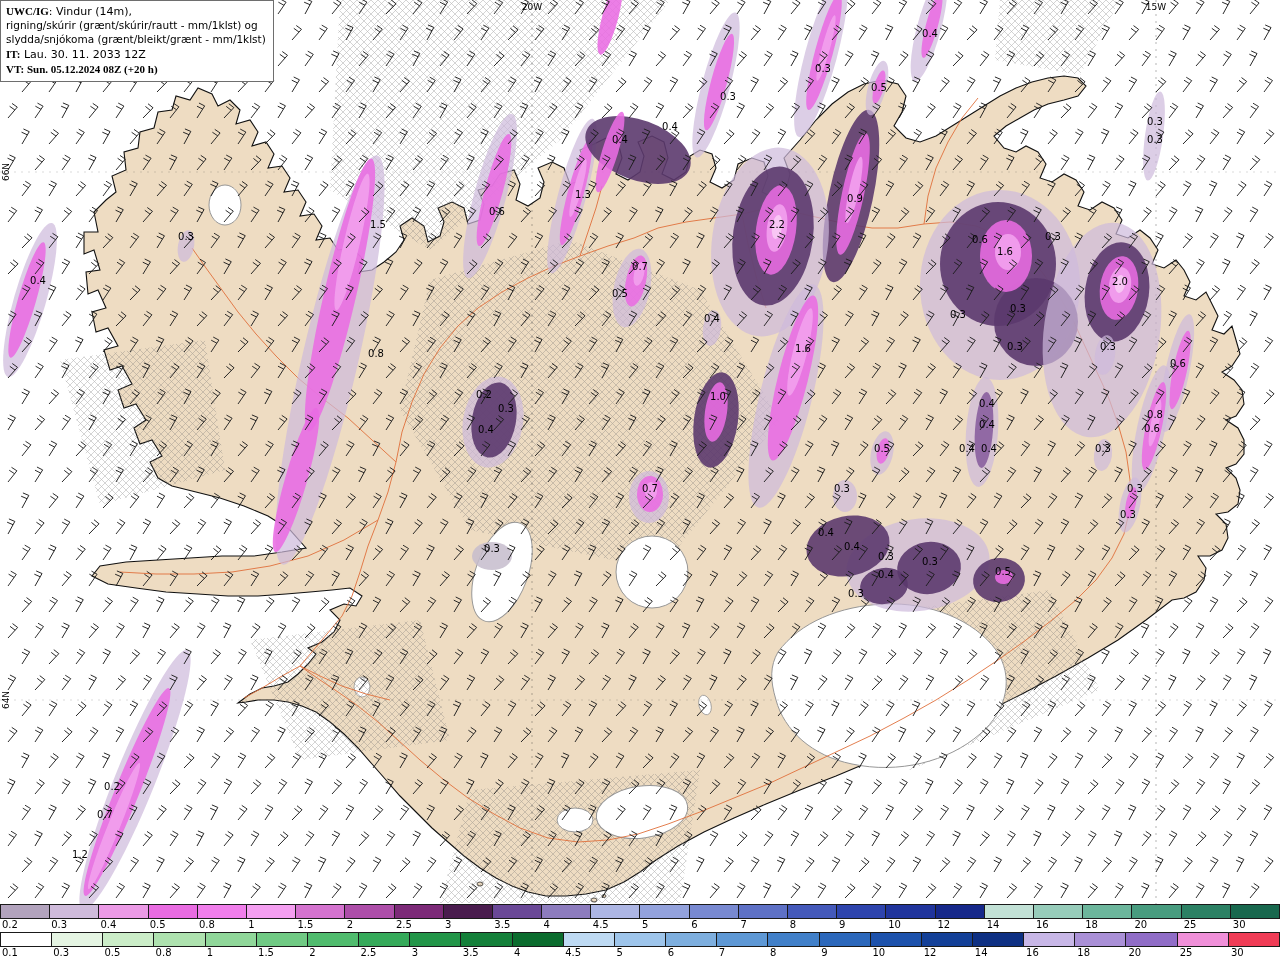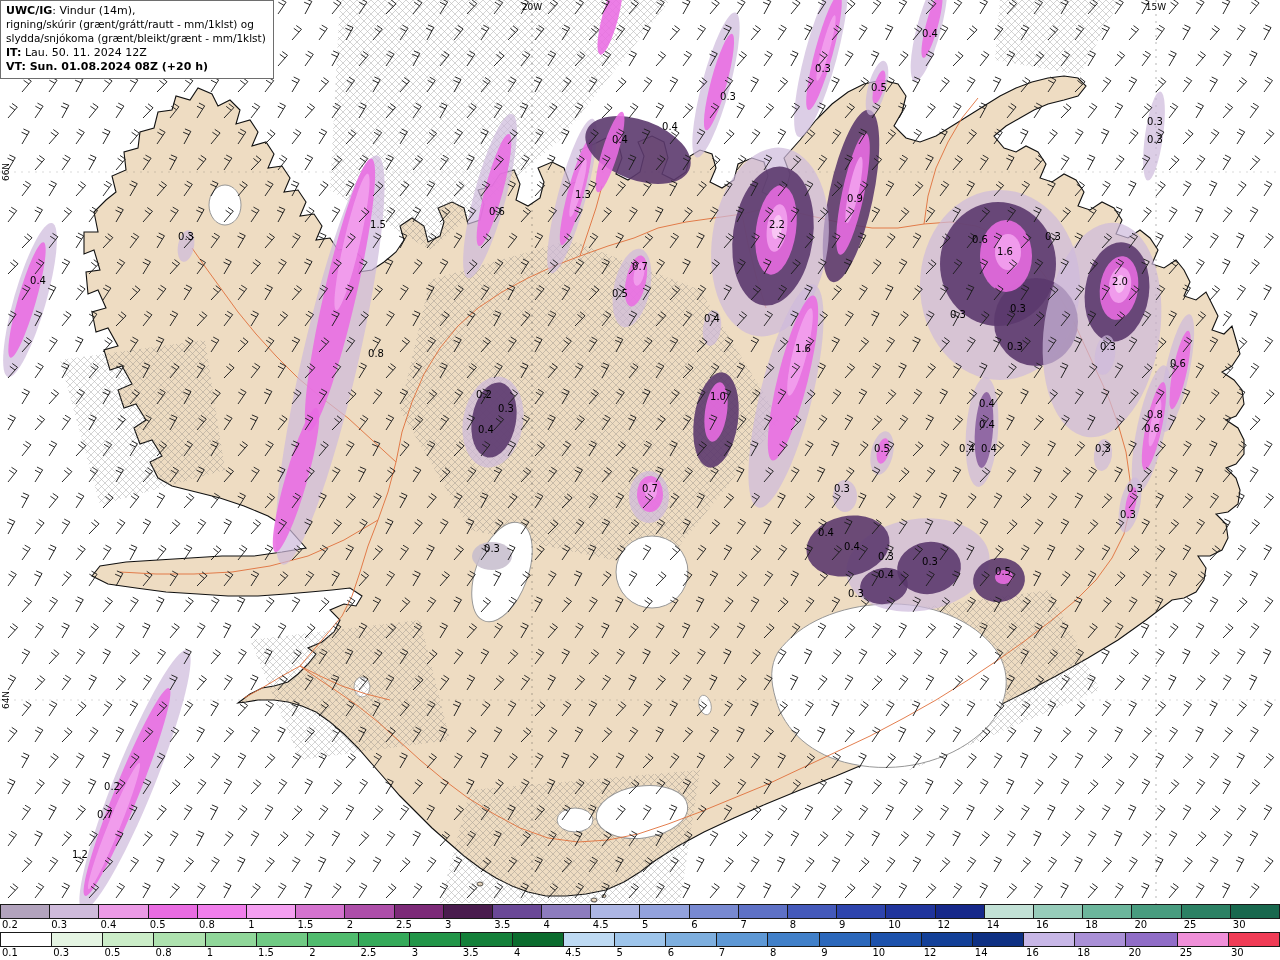--- a/index.html
+++ b/index.html
@@ -2,21 +2,21 @@
 <html><head>
 <meta charset="utf-8">
 <style>
   html,body{margin:0;padding:0;background:#fff;}
   .stage{position:relative;width:1280px;height:960px;background:#fff;overflow:hidden;
          font-family:"DejaVu Sans",sans-serif;color:#000;}
   svg{display:block;}
   .titlebox{position:absolute;top:0;left:0;background:#fff;border:1px solid #6e6e6e;
             padding:3px 7px 4px 5px;font-size:11px;line-height:1.3;max-width:270px;}
   .titlebox .t2{font-size:10.5px;}
-  .titlebox b{font-weight:bold;}
+  .titlebox b{font-weight:bold;font-family:Liberation Serif, serif;}
   .legends{position:absolute;left:0;top:904px;width:1280px;background:#fff;}
   .bar{display:flex;height:15px;border:1px solid #1a1a1a;box-sizing:border-box;}
   .bar .seg{flex:1;border-right:1px solid #1a1a1a;box-sizing:border-box;}
   .bar .seg:last-child{border-right:none;}
   .labs{display:flex;height:13px;font-size:10px;line-height:12px;}
   .labs .lab{flex:1;text-align:left;padding-left:2px;box-sizing:border-box;white-space:nowrap;}
   .plabel{font-size:10px;fill:#000;}
   .gratlabel{font-size:9px;fill:#000;}
 </style>
 </head>
@@ -1880,24 +1880,24 @@
     <g>
       <text class="gratlabel" x="532" y="10" text-anchor="middle">20W</text>
       <text class="gratlabel" x="1156" y="10" text-anchor="middle">15W</text>
       <text class="gratlabel" x="9" y="172" text-anchor="middle" transform="rotate(-90 9 172)">66N</text>
       <text class="gratlabel" x="9" y="700" text-anchor="middle" transform="rotate(-90 9 700)">64N</text>
     </g>
   </svg>
 
   <div class="titlebox">
     <div class="t1"><b>UWC/IG</b><span>: Vindur (14m),</span></div>
-    <div class="t2">rigning/skúrir (grænt/grátt/rautt - mm/1klst) og</div>
+    <div class="t2">rigning/skúrir (grænt/skúrir/rautt - mm/1klst) og</div>
     <div class="t2">slydda/snjókoma (grænt/bleikt/grænt - mm/1klst)</div>
-    <div class="t1"><b>IT:</b><span> Lau. 50. 11. 2024 12Z</span></div>
-    <div class="t1"><b>VT:</b><b> Sun. 01.08.2024 08Z (+20 h)</b></div>
+    <div class="t1"><b>IT:</b><span> Lau. 30. 11. 2033 12Z</span></div>
+    <div class="t1"><b>VT:</b><b> Sun. 05.12.2024 08Z (+20 h)</b></div>
   </div>
 
   <div class="legends">
     <div id="bar1" class="bar">
         <div class="seg" style="background: rgb(178, 163, 189);"></div>
         <div class="seg" style="background: rgb(207, 187, 219);"></div>
         <div class="seg" style="background: rgb(235, 154, 230);"></div>
         <div class="seg" style="background: rgb(233, 108, 226);"></div>
         <div class="seg" style="background: rgb(240, 126, 235);"></div>
         <div class="seg" style="background: rgb(244, 159, 241);"></div>

